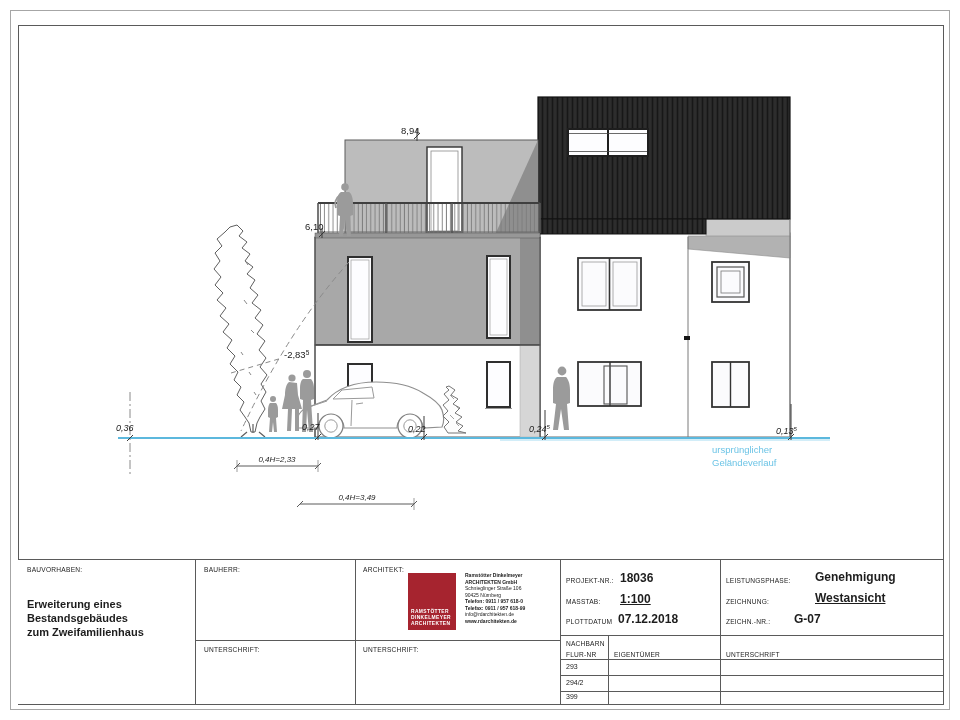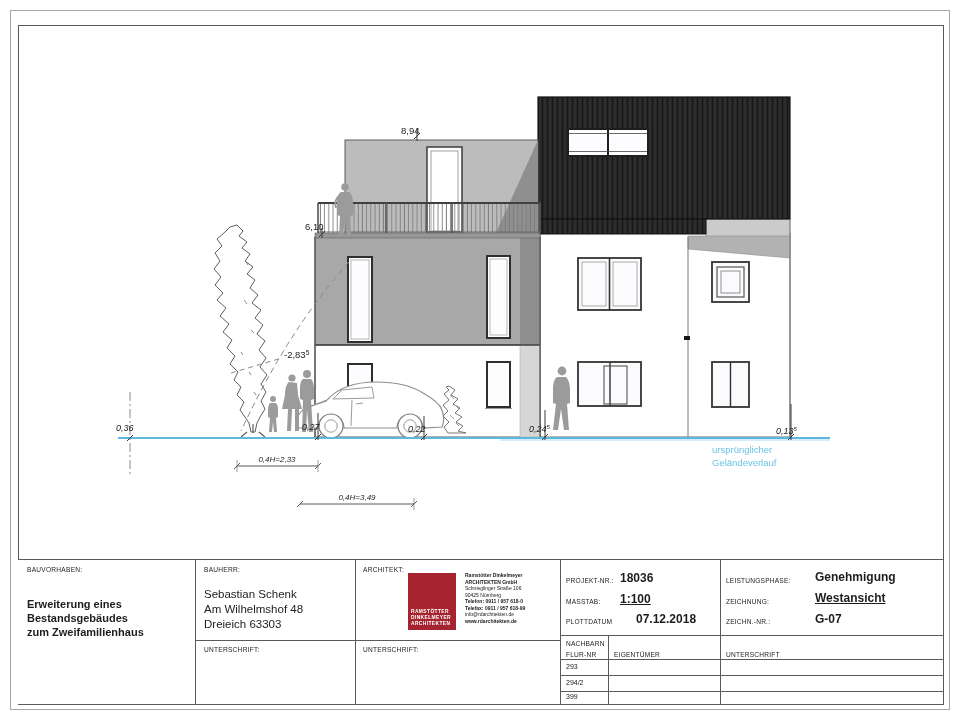--- a/index.html
+++ b/index.html
@@ -245,25 +245,20 @@
     <div class="hl" style="left:542px;top:131px;width:383px;"></div>
 
     <div class="cell-label" style="left:9px;top:6px;">BAUVORHABEN:</div>
     <div class="big" style="position:absolute;left:9px;top:38px;">
       <div>Erweiterung eines</div>
       <div>Bestandsgebäudes</div>
       <div>zum Zweifamilienhaus</div>
     </div>
 
     <div class="cell-label" style="left:186px;top:6px;">BAUHERR:</div>
-    <div class="med" style="position:absolute;left:186px;top:27px;">
-      <div>Sebastian Schenk</div>
-      <div>Am Wilhelmshof 48</div>
-      <div>Dreieich 63303</div>
-    </div>
     <div class="cell-label" style="left:186px;top:86px;">UNTERSCHRIFT:</div>
 
     <div class="cell-label" style="left:345px;top:6px;">ARCHITEKT:</div>
     <div class="logo">
       <div>RAMSTÖTTER</div>
       <div>DINKELMEYER</div>
       <div>ARCHITEKTEN</div>
     </div>
     <div class="ainfo">
       <div>Ramstötter Dinkelmeyer</div>
@@ -275,28 +270,28 @@
       <div>info@rdarchitekten.de</div>
       <div>www.rdarchitekten.de</div>
     </div>
     <div class="cell-label" style="left:345px;top:86px;">UNTERSCHRIFT:</div>
 
     <div class="fieldlab" style="left:548px;top:17px;">PROJEKT-NR.:</div>
     <div class="val" style="position:absolute;left:602px;top:11px;text-align:right;">18036</div>
     <div class="fieldlab" style="left:548px;top:38px;">MASSTAB:</div>
     <div class="val" style="position:absolute;left:602px;top:32px;text-decoration:underline;">1:100</div>
     <div class="fieldlab" style="left:548px;top:58px;">PLOTTDATUM</div>
-    <div class="val" style="position:absolute;left:618px;top:52px;">07.12.2018</div>
+    <div class="val" style="position:absolute;left:600px;top:52px;">07.12.2018</div>
 
     <div class="fieldlab" style="left:708px;top:17px;">LEISTUNGSPHASE:</div>
     <div class="val" style="position:absolute;left:769px;top:10px;margin-left:28px;">Genehmigung</div>
     <div class="fieldlab" style="left:708px;top:38px;">ZEICHNUNG:</div>
     <div class="val" style="position:absolute;left:797px;top:31px;text-decoration:underline;">Westansicht</div>
     <div class="fieldlab" style="left:708px;top:58px;">ZEICHN.-NR.:</div>
-    <div class="val" style="position:absolute;left:797px;top:52px;">G-07</div>
+    <div class="val" style="position:absolute;left:776px;top:52px;">G-07</div>
 
     <div class="fieldlab" style="left:548px;top:80px;">NACHBARN</div>
     <div class="fieldlab" style="left:548px;top:91px;">FLUR-NR</div>
     <div class="fieldlab" style="left:596px;top:91px;">EIGENTÜMER</div>
     <div class="fieldlab" style="left:708px;top:91px;">UNTERSCHRIFT</div>
     <div class="nb-row" style="left:548px;top:103px;">293</div>
     <div class="nb-row" style="left:548px;top:119px;">294/2</div>
     <div class="nb-row" style="left:548px;top:133px;">399</div>
   </div>
 </div>

